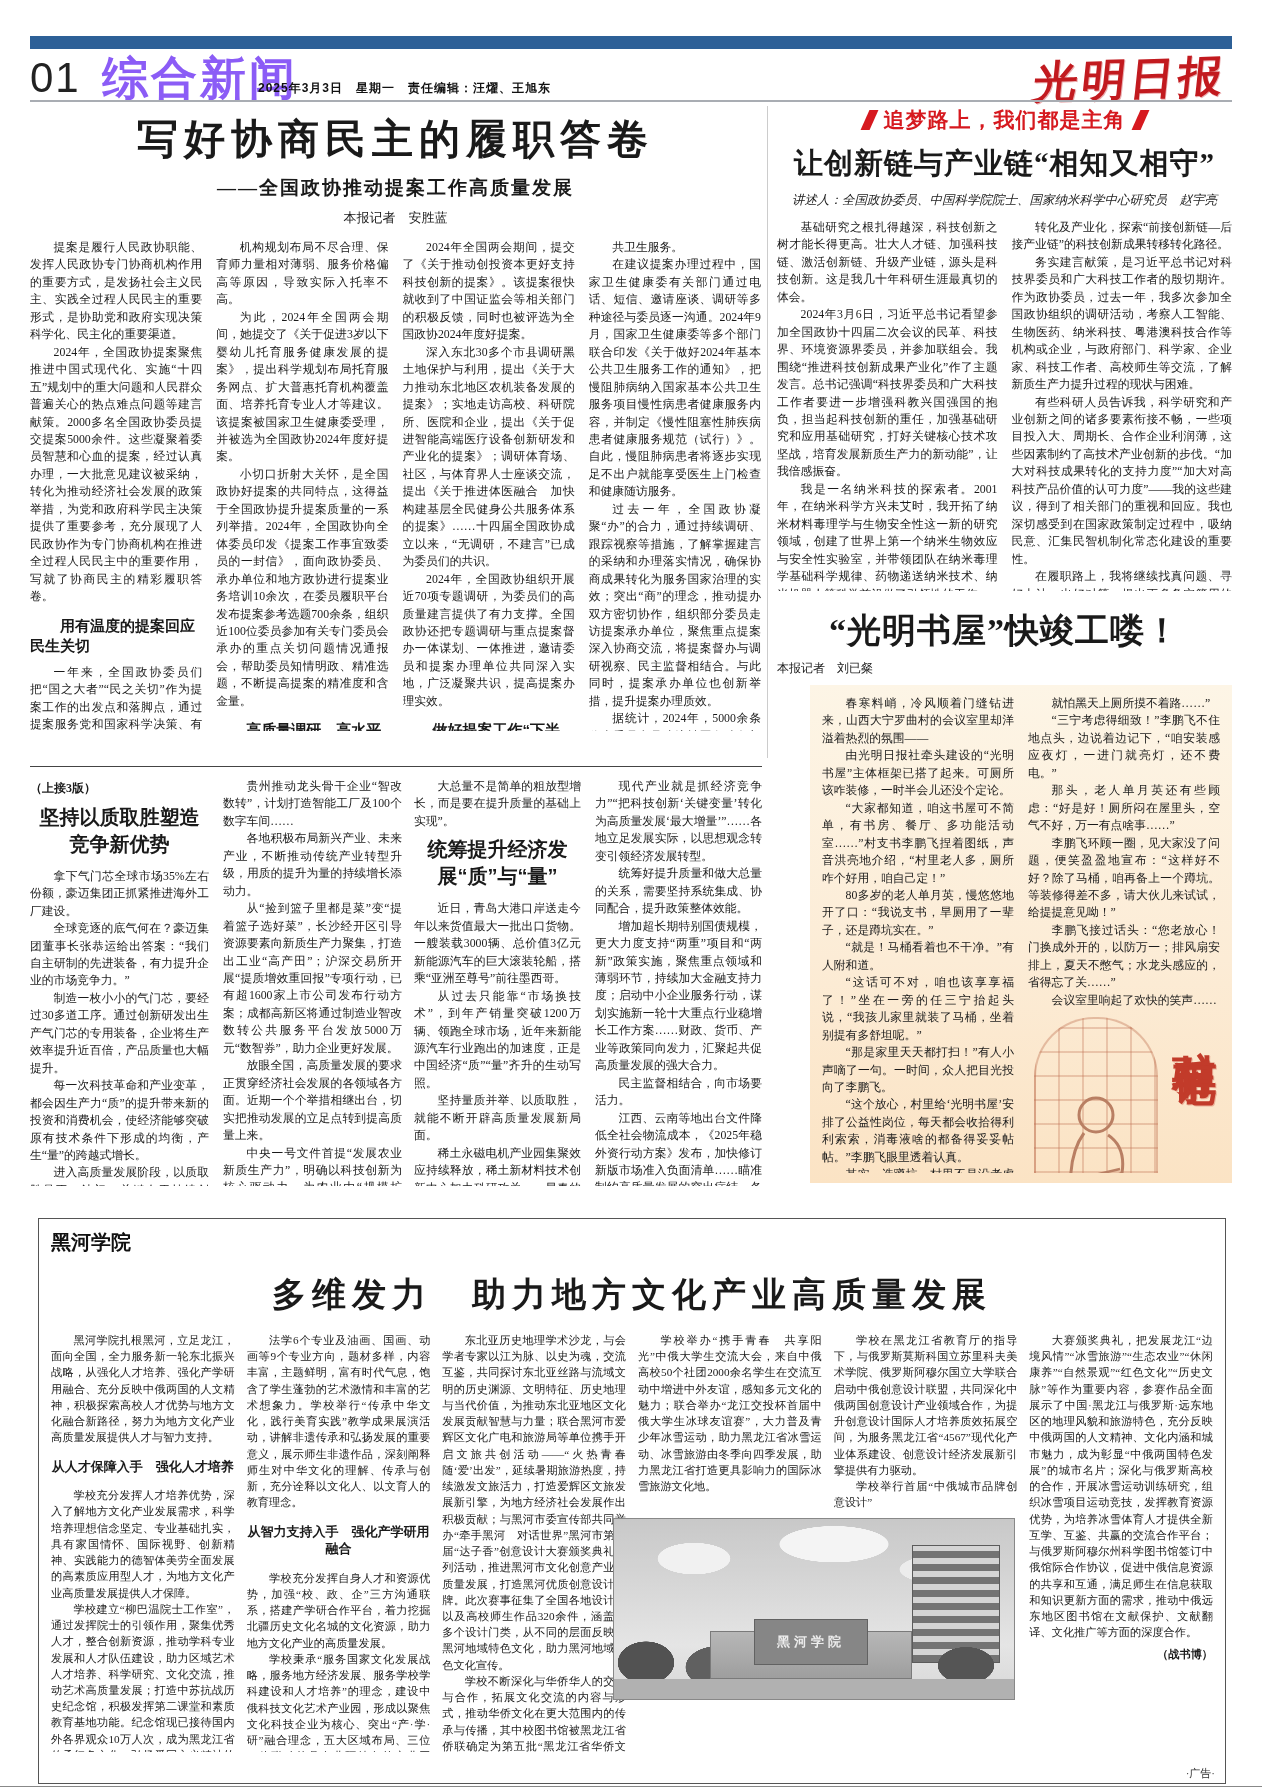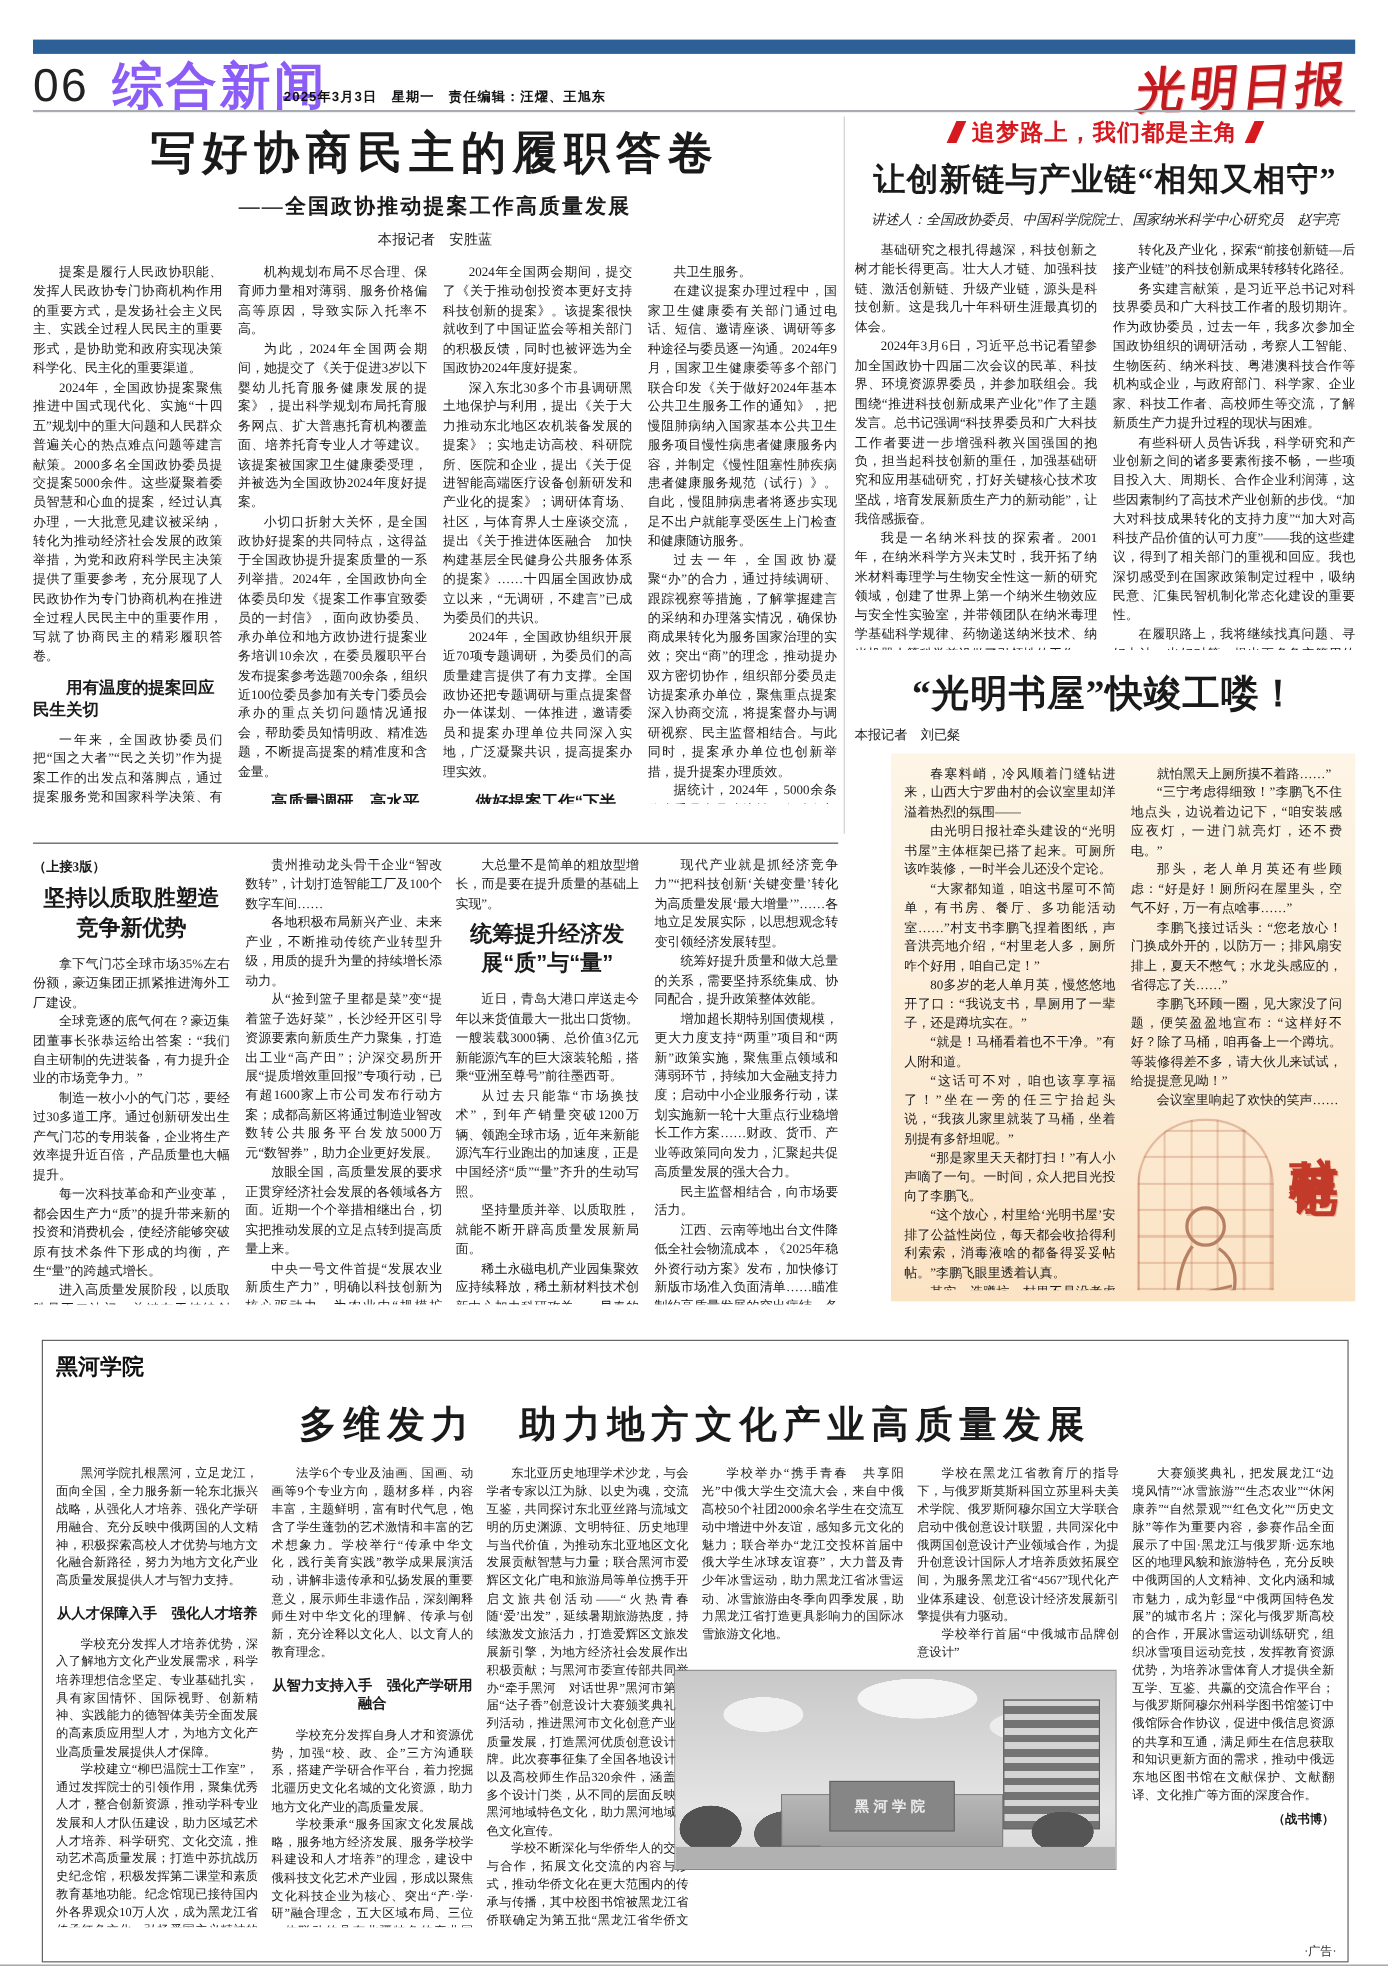--- a/index.html
+++ b/index.html
@@ -98,21 +98,21 @@
   .ph-ground{position:absolute;left:0;bottom:0;width:100%;height:20px;background:#b3b4b6;}
   .bottom-rule{position:absolute;left:0;top:1786px;width:1262px;border-top:1px solid #888;}
 </style>
 </head>
 <body>
 
 <div class="page">
 
   <div class="top-bar"></div>
   <div class="hdr-row">
-    <span class="page-num">06</span>
+    <span class="page-num">01</span>
     <span class="section-title">综合新闻</span>
     <span class="dateline">2025年3月3日　星期一　责任编辑：汪燿、王旭东</span>
     <span class="masthead">光明日报</span>
   </div>
   <div class="hdr-rule"></div>
 
   <section class="lead">
     <h1>写好协商民主的履职答卷</h1>
     <h2>——全国政协推动提案工作高质量发展</h2>
     <div class="byline">本报记者　安胜蓝</div>
@@ -202,22 +202,22 @@
               <p class="para">“那是家里天天都打扫！”有人小声嘀了一句。一时间，众人把目光投向了李鹏飞。</p>
               <p class="para">“这个放心，村里给‘光明书屋’安排了公益性岗位，每天都会收拾得利利索索，消毒液啥的都备得妥妥帖帖。”李鹏飞眼里透着认真。</p>
               <p class="para">其实，选蹲坑，村里不是没考虑过。就在年前，海娟婆婆上厕所起个身，头一晕，摔断了腿，做手术受了好大的罪……</p>
             </div>
         </div>
         <div class="col">
           <div>
               <p class="para">就怕黑天上厕所摸不着路……”</p>
               <p class="para">“三宁考虑得细致！”李鹏飞不住地点头，边说着边记下，“咱安装感应夜灯，一进门就亮灯，还不费电。”</p>
               <p class="para">那头，老人单月英还有些顾虑：“好是好！厕所闷在屋里头，空气不好，万一有点啥事……”</p>
+              <p class="para">李鹏飞环顾一圈，见大家没了问题，便笑盈盈地宣布：“这样好不好？除了马桶，咱再备上一个蹲坑。等装修得差不多，请大伙儿来试试，给提提意见呦！”</p>
               <p class="para">李鹏飞接过话头：“您老放心！门换成外开的，以防万一；排风扇安排上，夏天不憋气；水龙头感应的，省得忘了关……”</p>
-              <p class="para">李鹏飞环顾一圈，见大家没了问题，便笑盈盈地宣布：“这样好不好？除了马桶，咱再备上一个蹲坑。等装修得差不多，请大伙儿来试试，给提提意见呦！”</p>
               <p class="para">会议室里响起了欢快的笑声……</p>
             </div>
           <div class="graphic">
             <div class="g-window"></div>
             <svg class="g-person" width="110" height="150" viewBox="0 0 110 150">
               <circle cx="52" cy="34" r="17" fill="none" stroke="#b97f63" stroke-width="3"></circle>
               <path d="M40 52 q-16 22 -13 62 q24 16 58 8" fill="none" stroke="#b97f63" stroke-width="3"></path>
               <path d="M64 54 q18 12 14 38 l-22 10" fill="none" stroke="#b97f63" stroke-width="3"></path>
               <path d="M42 96 l34 -8" stroke="#b97f63" stroke-width="2.5"></path>
               <path d="M30 120 h60 v18 h-60 z" fill="none" stroke="#b97f63" stroke-width="2.5"></path>

